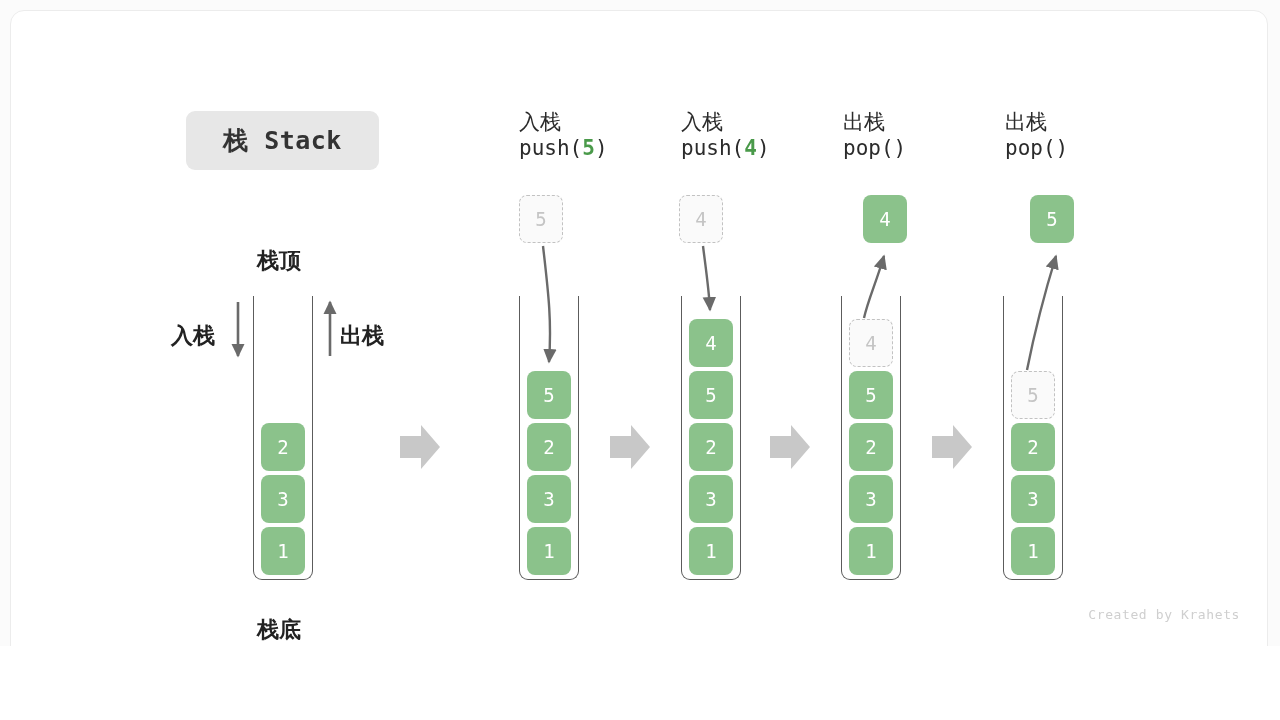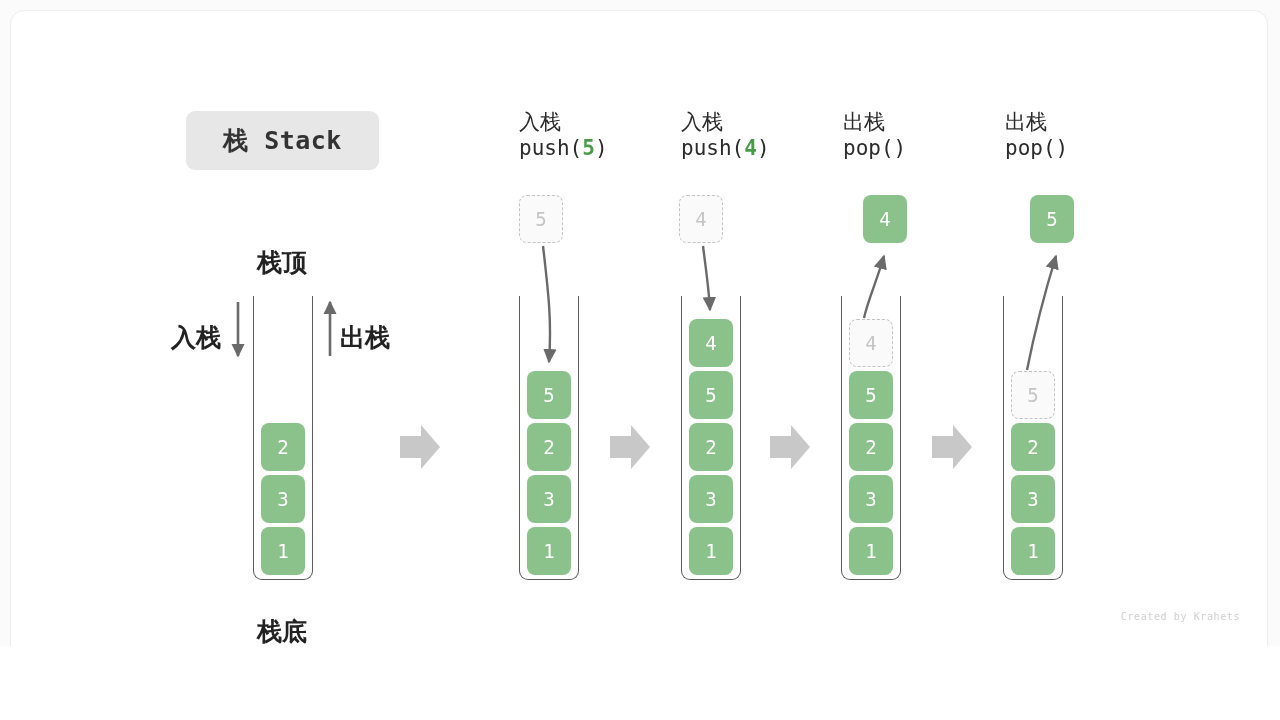--- a/index.html
+++ b/index.html
@@ -45,21 +45,21 @@
     font-size: 25px;
     font-weight: bold;
     color: #333333;
     letter-spacing: 0.5px;
   }
 
   
   .cn-label {
     position: absolute;
     font-family: "DejaVu Sans", sans-serif;
-    font-size: 25px;
+    font-size: 22px;
     font-weight: bold;
     color: #222222;
     white-space: nowrap;
   }
   .op-label {
     position: absolute;
     font-family: "DejaVu Sans", sans-serif;
     font-size: 21px;
     color: #2b2b2b;
     white-space: nowrap;
@@ -120,21 +120,21 @@
     height: 720px;
     pointer-events: none;
   }
 
   
   #footer {
     position: absolute;
     right: 40px;
     bottom: 24px;
     font-family: "DejaVu Sans Mono", monospace;
-    font-size: 10px;
+    font-size: 13px;
     color: #cfcfcf;
     letter-spacing: 0.6px;
   }
 </style>
 </head>
 <body>
 
 <div id="page">
   <div id="card"></div>
 

